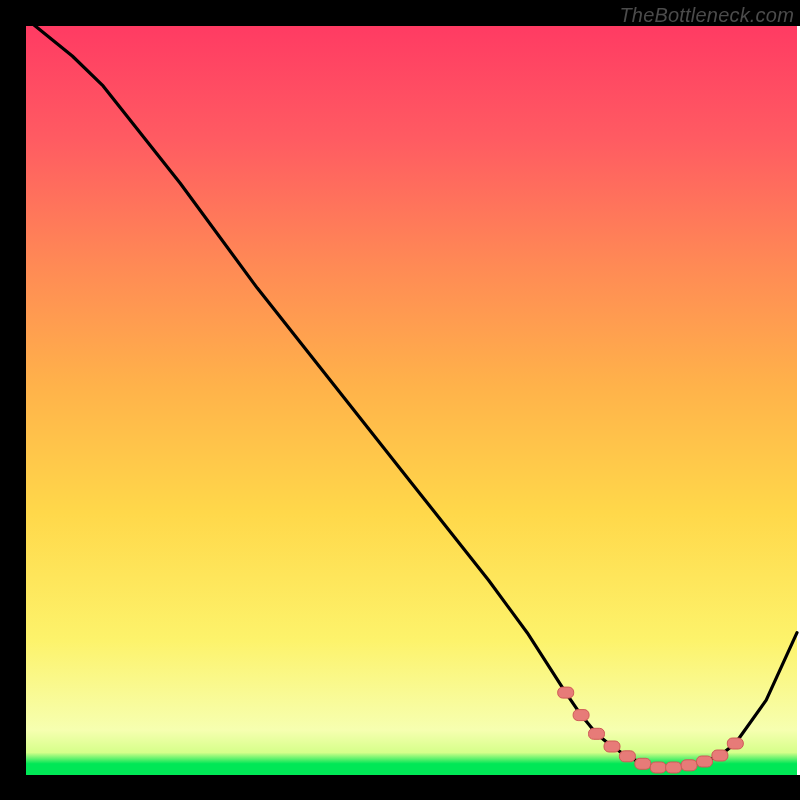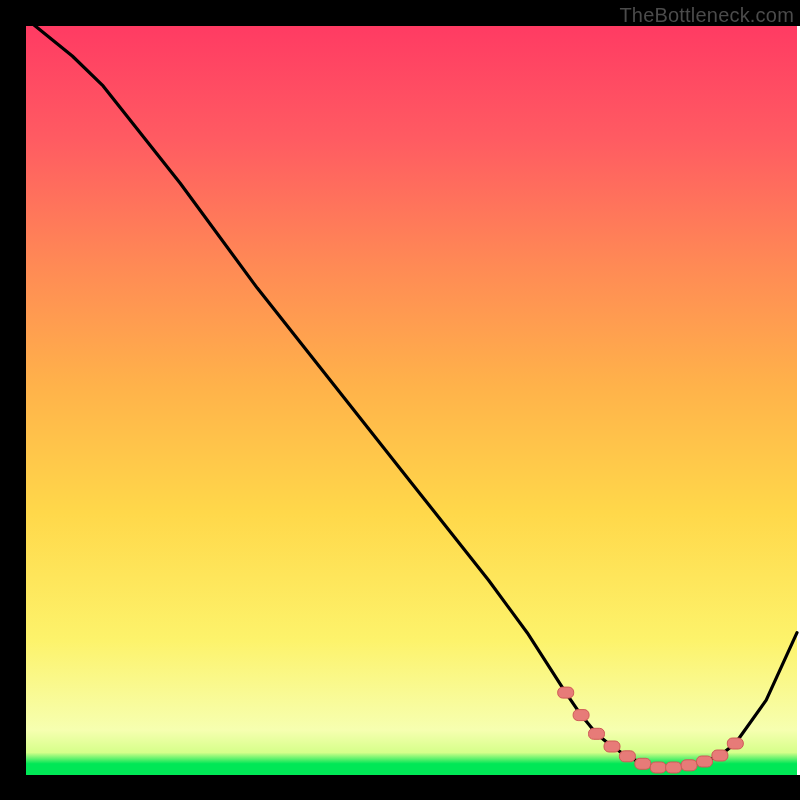--- a/index.html
+++ b/index.html
@@ -8,20 +8,21 @@
     width: 800px;
     height: 800px;
     overflow: hidden;
     font-family: Arial, Helvetica, sans-serif;
     background: #ffffff;
   }
   .chart-container {
     position: relative;
     width: 800px;
     height: 569px;
+    font-style: italic;
   }
   .plot-area {
     position: absolute;
     
     left: 26px;
     top: 26px;
     width: 771px;
     height: 749px;
     
     background: linear-gradient(

